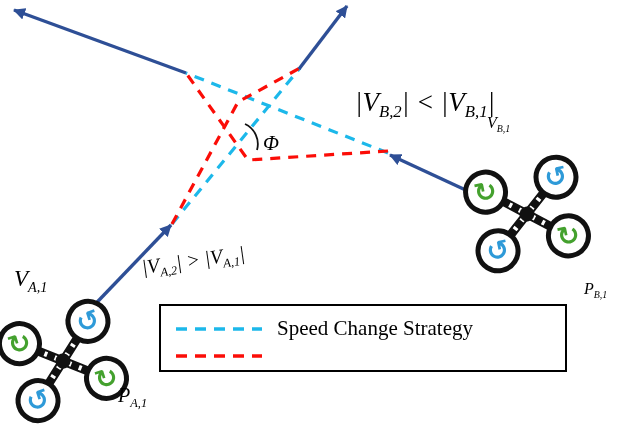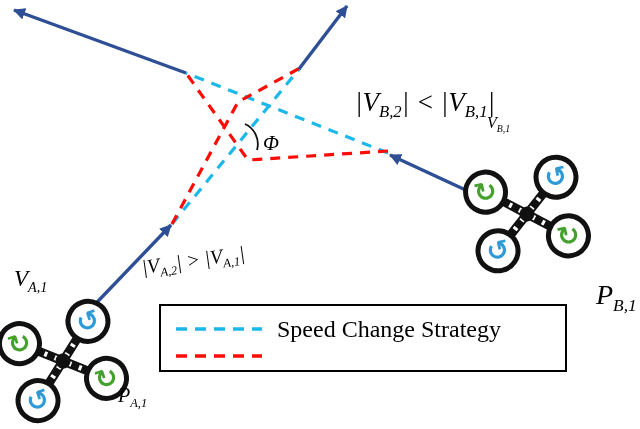--- a/index.html
+++ b/index.html
@@ -6,21 +6,21 @@
   #canvas{position:relative;width:640px;height:429px;background:#fff;overflow:hidden;
           font-family:"Liberation Serif",serif;}
   #diagram-svg{position:absolute;left:0;top:0;}
   .math{position:absolute;font-family:"Liberation Serif",serif;font-style:italic;
         color:#000;white-space:nowrap;line-height:1.1;}
   .math sub{font-size:0.62em;}
   .legend{position:absolute;left:159px;top:304px;width:390px;height:64px;
           border:2px solid #000;background:#fff;display:flex;flex-direction:column;
           justify-content:space-evenly;padding-left:14px;box-sizing:content-box;}
   .legend-row{display:flex;align-items:center;gap:14px;}
-  .legend-label{font-family:"Liberation Serif",serif;font-size:24px;color:#000;}
+  .legend-label{font-family:"Liberation Serif",serif;font-size:21px;color:#000;}
 </style>
 </head>
 <body>
 
 <div id="canvas">
 
   <svg id="diagram-svg" width="640" height="429" viewBox="0 0 640 429">
     <defs>
       <marker id="ah" markerUnits="userSpaceOnUse" markerWidth="14" markerHeight="12" refX="11" refY="6" orient="auto">
         <path d="M0,0 L12,6 L0,12 z" fill="#2e4f96"></path>
@@ -66,21 +66,21 @@
 
   <div class="math" style="left:14px;top:266px;font-size:23px;">
     <span>V</span><sub>A,1</sub>
   </div>
   <div class="math" style="left:118px;top:384px;font-size:20px;">
     <span>P</span><sub>A,1</sub>
   </div>
   <div class="math" style="left:487px;top:114px;font-size:16px;">
     <span>V</span><sub>B,1</sub>
   </div>
-  <div class="math" style="left:584px;top:280px;font-size:28px;margin-left:12px;">
+  <div class="math" style="left:584px;top:280px;font-size:16px;">
     <span>P</span><sub>B,1</sub>
   </div>
 
   <div class="math" style="left:320px;top:88px;font-size:27px;margin-left:35px;">
     <span>|V</span><sub>B,2</sub><span>| &lt; |V</span><sub>B,1</sub><span>|</span>
   </div>
 
   <div class="math" style="left:142px;top:256px;font-size:20px;transform:rotate(-8deg);transform-origin:left center;">
     <span>|V</span><sub>A,2</sub><span>| &gt; |V</span><sub>A,1</sub><span>|</span>
   </div>

